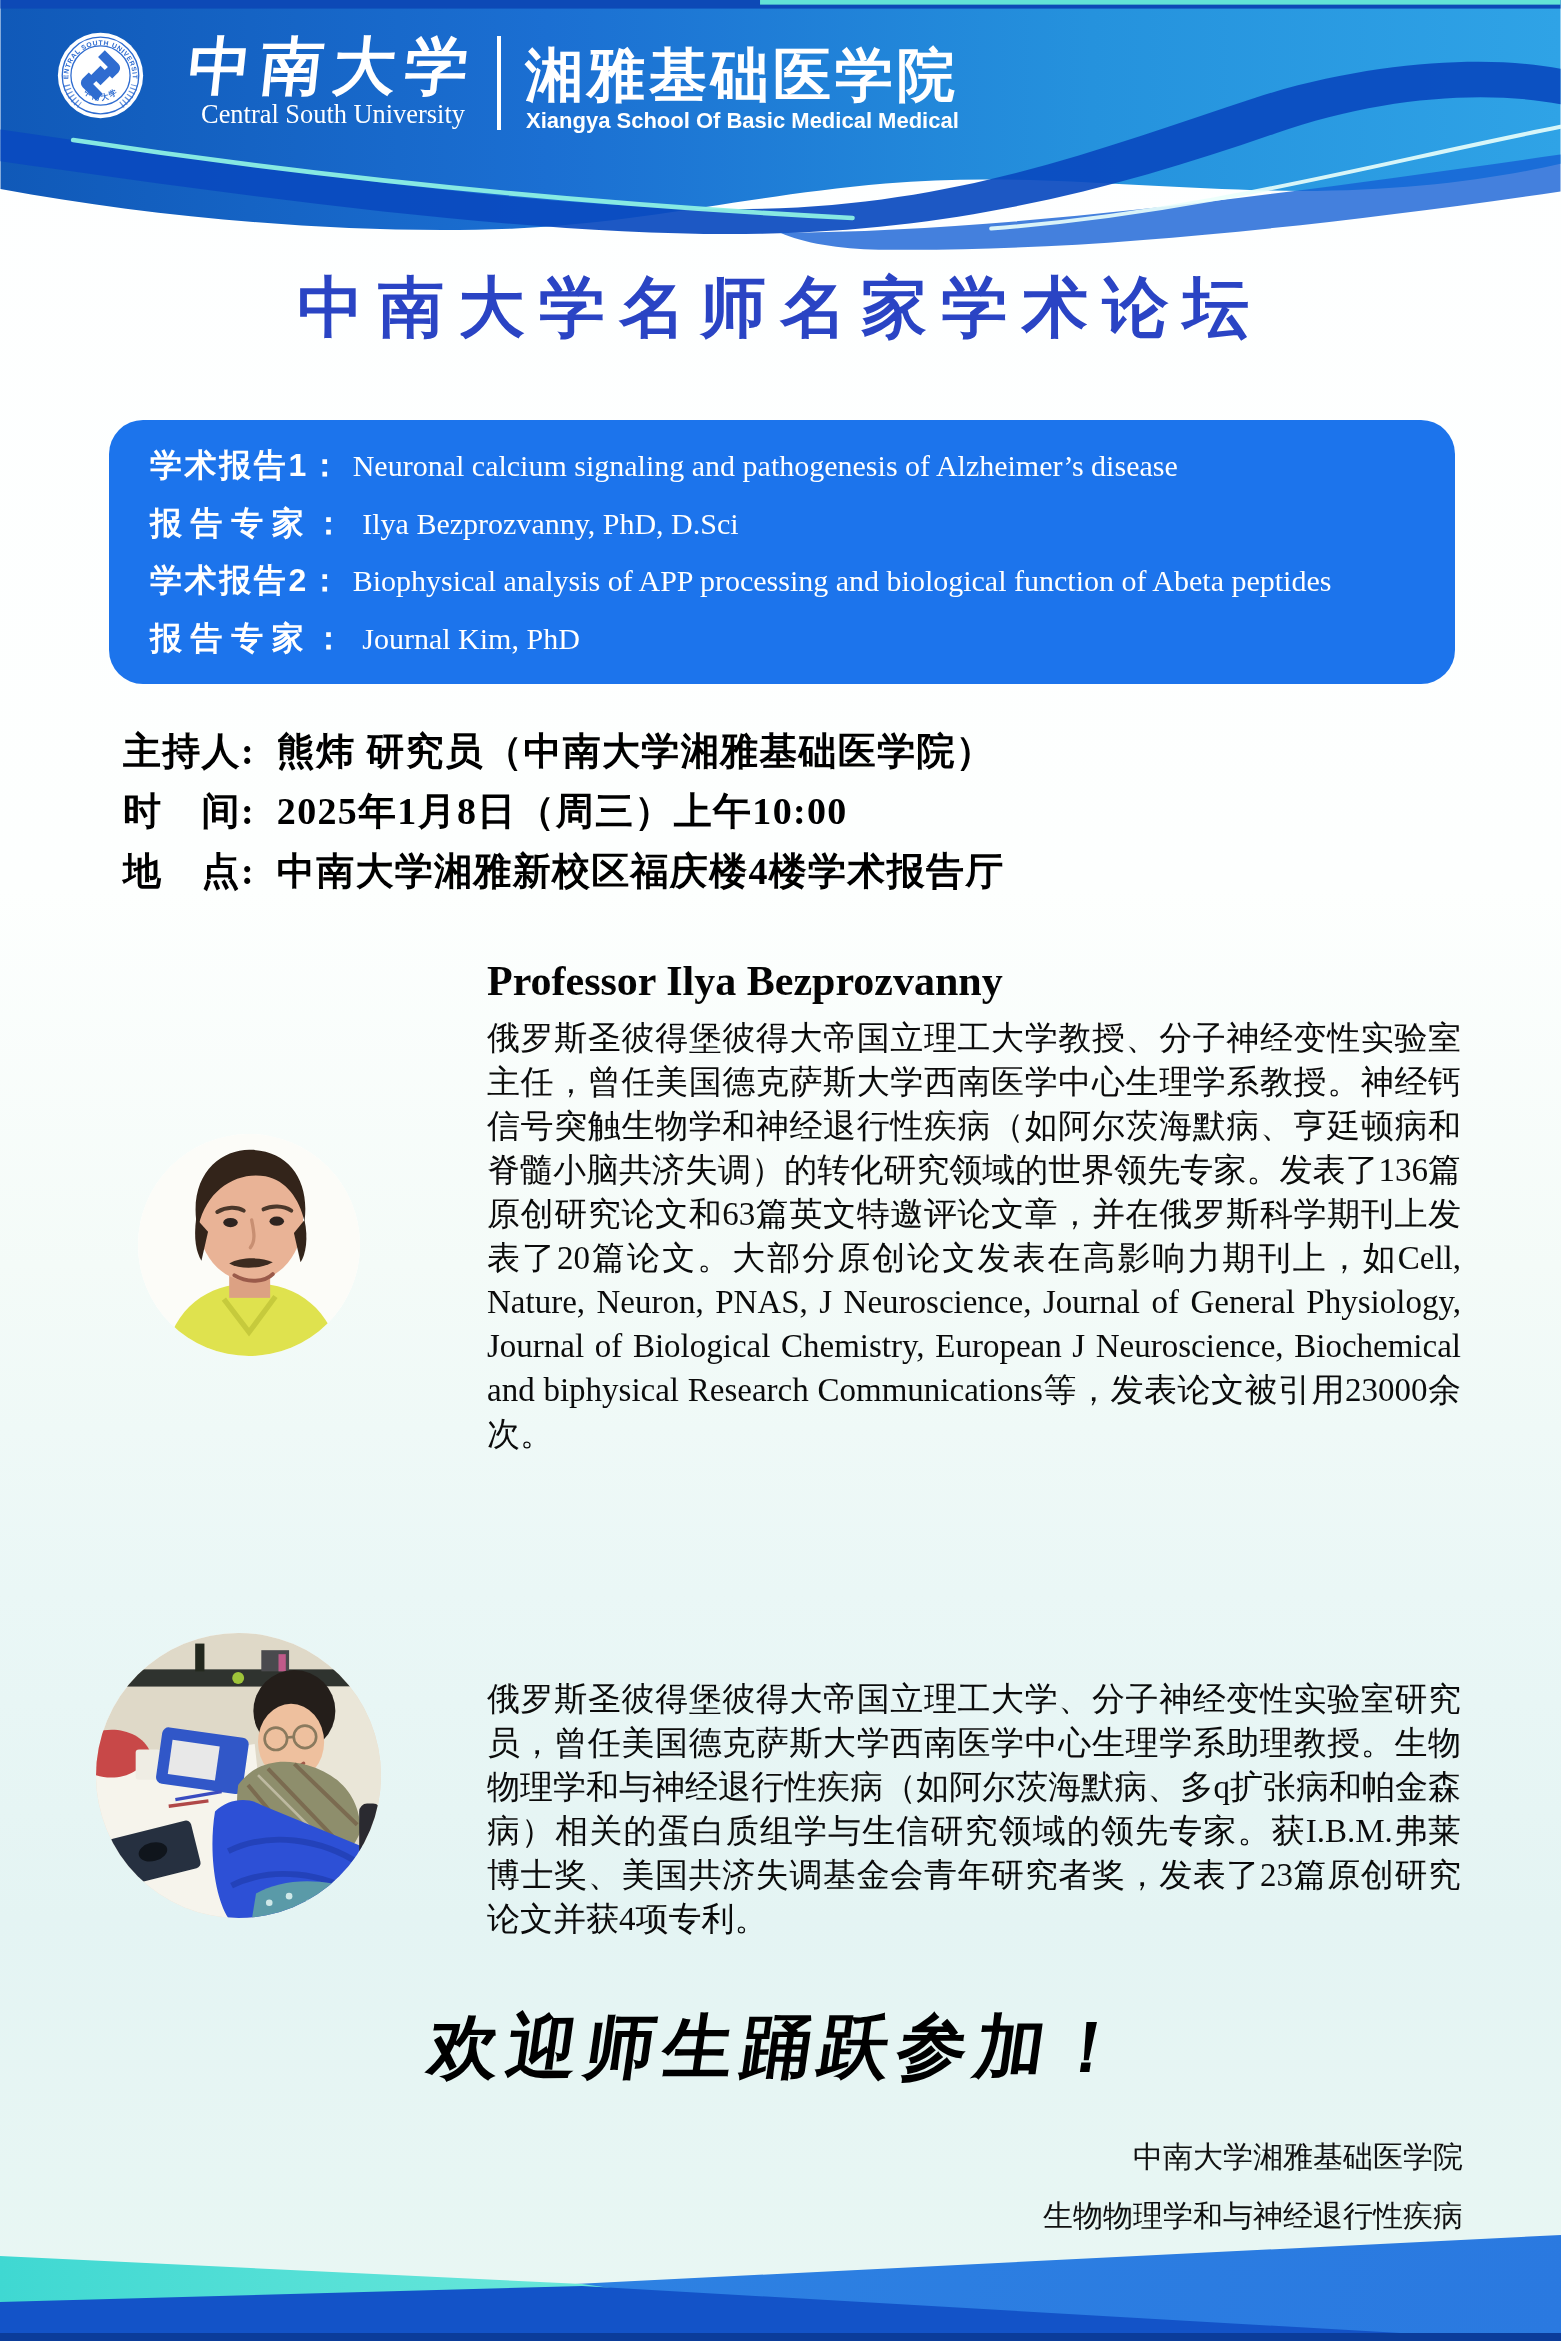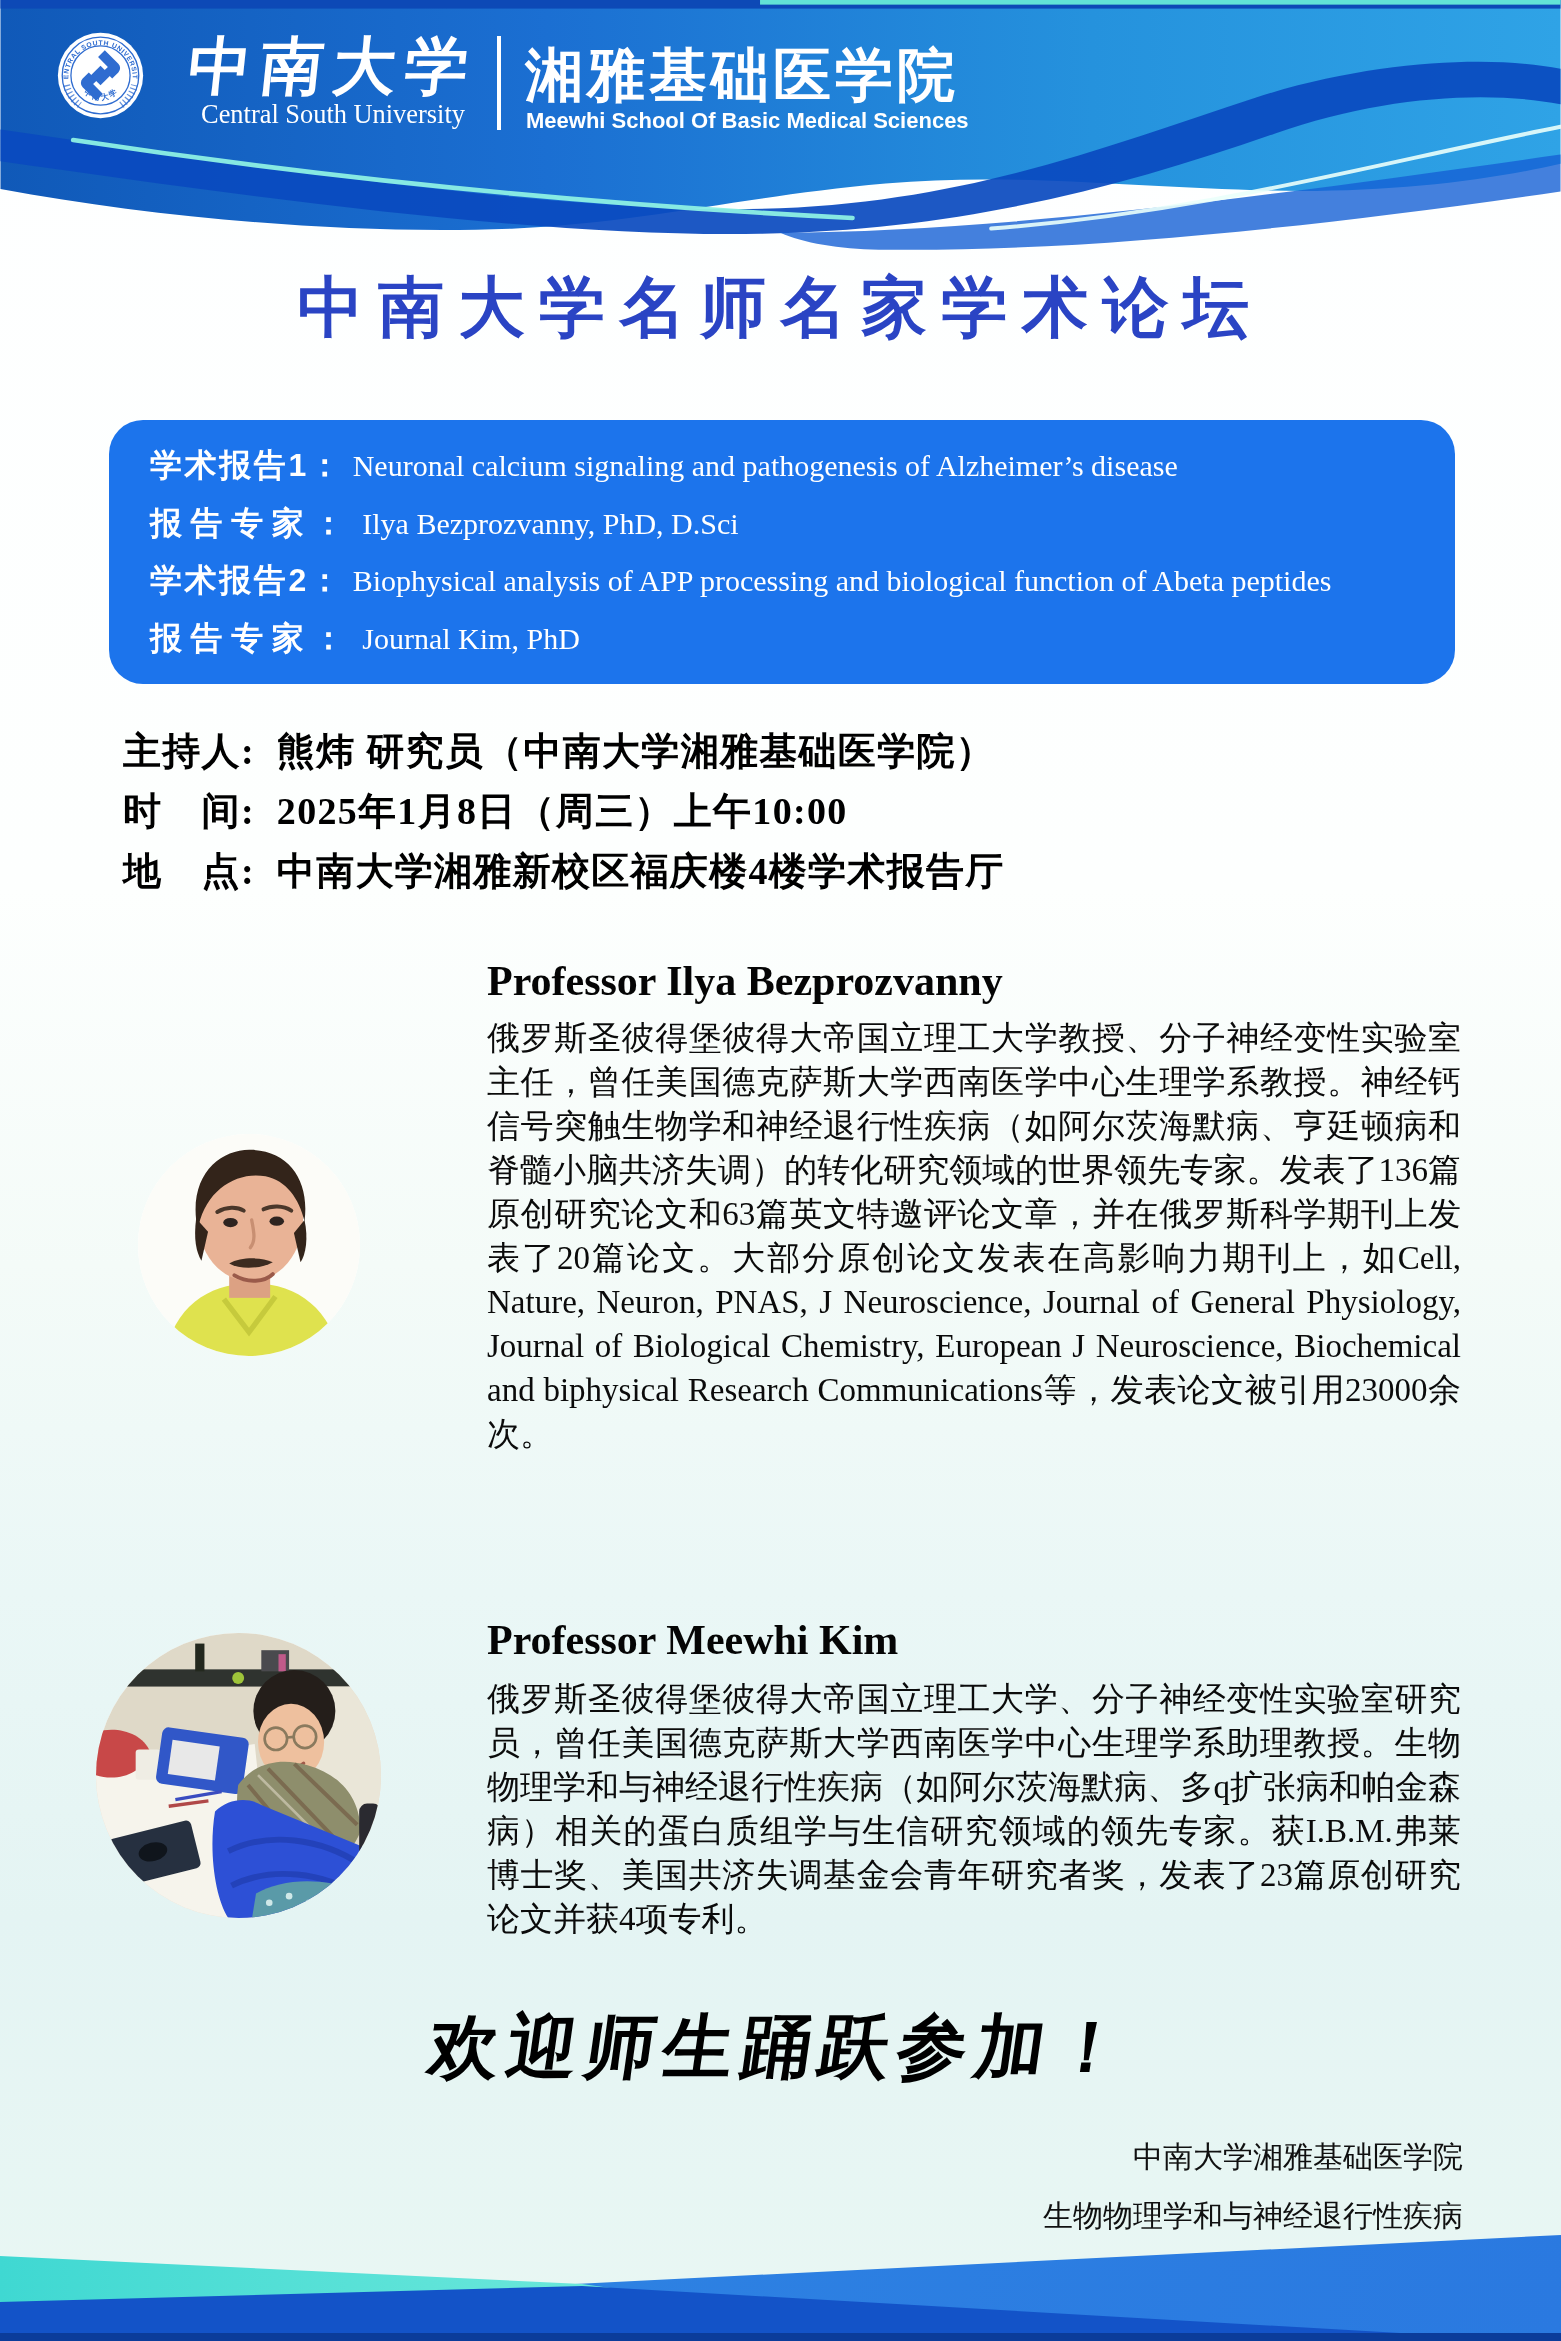--- a/index.html
+++ b/index.html
@@ -111,21 +111,21 @@
           <path d="M134,148 h-44 a14,14 0 0 1 -14,-14 v-20 h26 v12 h32 z"></path>
           <rect x="84" y="84" width="32" height="32"></rect>
         </g>
       </svg>
     </div>
 
     <div class="uni-cn">中南大学</div>
     <div class="uni-en">Central South University</div>
     <div class="hdr-divider"></div>
     <div class="school-cn">湘雅基础医学院</div>
-    <div class="school-en">Meewhi School Of Basic Medical Sciences</div>
+    <div class="school-en">Xiangya School Of Basic Medical Medical</div>
   </div>
 
   <div class="title">中南大学名师名家学术论坛</div>
 
   <div class="ann">
     <div class="ann-line">
       <span class="ann-label">学术报告1：</span>
       <span class="ann-text">Neuronal calcium signaling and pathogenesis of Alzheimer’s disease</span>
     </div>
     <div class="ann-line">
@@ -216,21 +216,20 @@
         <circle cx="262" cy="408" r="5"></circle>
           <circle cx="292" cy="398" r="5"></circle>
           <circle cx="322" cy="408" r="5"></circle>
         <circle cx="352" cy="396" r="5"></circle>
           <circle cx="380" cy="412" r="5"></circle>
           <circle cx="300" cy="422" r="5"></circle>
       </g>
       <rect x="398" y="258" width="33" height="173" rx="12" fill="#2a2a30"></rect>
     </svg>
   </div>
-  <div class="sp-head sp-head-2">Professor Meewhi Kim</div>
   <div class="bio bio-2">俄罗斯圣彼得堡彼得大帝国立理工大学、分子神经变性实验室研究员，曾任美国德克萨斯大学西南医学中心生理学系助理教授。生物物理学和与神经退行性疾病（如阿尔茨海默病、多q扩张病和帕金森病）相关的蛋白质组学与生信研究领域的领先专家。获I.B.M.弗莱博士奖、美国共济失调基金会青年研究者奖，发表了23篇原创研究论文并获4项专利。</div>
 
   <div class="closing">欢迎师生踊跃参加！</div>
 
   <div class="sigs">
     <div>中南大学湘雅基础医学院</div>
     <div>生物物理学和与神经退行性疾病</div>
   </div>
 
   <div class="footer">

